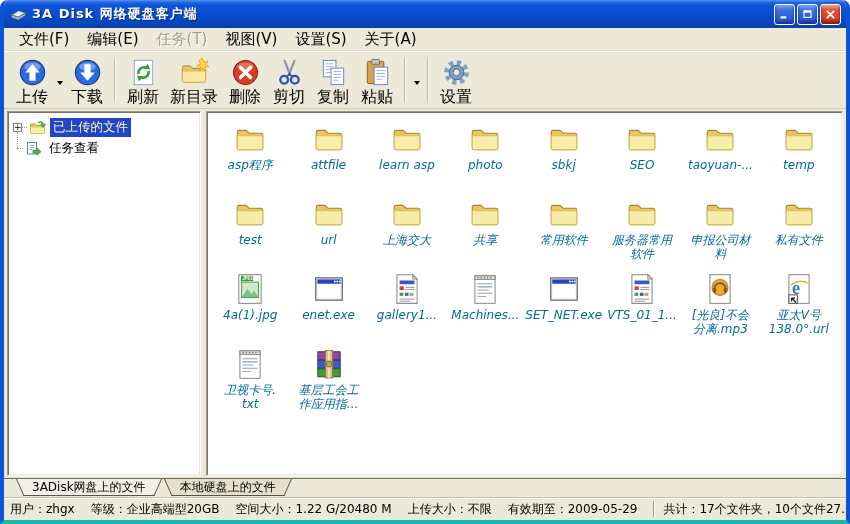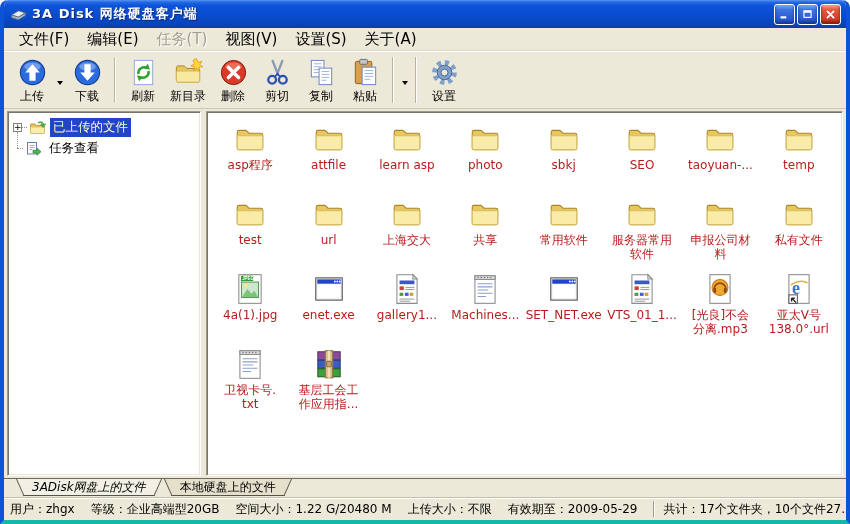--- a/index.html
+++ b/index.html
@@ -28,21 +28,21 @@
   
   .menubar{ height:23px; flex:0 0 23px; display:flex; align-items:center; padding-left:6px; background:#ECE9D8; border-bottom:1px solid #DEDACB; }
   .mitem{ font-size:15px; padding:3px 9px; color:#000; cursor:default;text-align:center; }
   .mitem.disabled{ color:#A39F8C; text-shadow:1px 1px 0 #fff; }
 
   
   .toolbar{ height:58px; flex:0 0 58px; display:flex; align-items:center; padding:2px 2px 3px 6px; border-top:1px solid #FFFFFF; border-bottom:1px solid #CCC8B4; background:#ECE9D8; }
   .tbtn{ min-width:44px; height:52px; display:flex; flex-direction:column; align-items:center; justify-content:center; gap:2px; padding:1px 4px 0; border:1px solid transparent; }
   .ticon{ width:31px; height:31px; display:block; }
   .ticon svg{ width:100%; height:100%; display:block; }
-  .tlabel{ font-size:12px; line-height:13px; white-space:nowrap; }
+  .tlabel{ font-size:16px; line-height:13px; white-space:nowrap; }
   .tdrop{ width:11px; height:52px; display:flex; align-items:center; justify-content:center; }
   .darr{ width:0; height:0; border-left:3.5px solid transparent; border-right:3.5px solid transparent; border-top:4px solid #000; margin-top:6px; }
   .tsep{ width:2px; height:46px; border-left:1px solid #B8B4A0; border-right:1px solid #FFFFFF; margin:0 5px; }
 
   
   .content{ flex:1; display:flex; padding:2px 3px; gap:5px; min-height:0; background:#ECE9D8; }
   .sunken{ background:#fff; border:1px solid; border-color:#9C9A8C #FFFFFF #FFFFFF #9C9A8C; box-shadow:inset 1px 1px 0 #77756A, inset -1px -1px 0 #E9E5D8; }
   .sidebar{ width:194px; flex:0 0 194px; overflow:hidden; padding:5px 2px; }
   .titem{ display:flex; align-items:center; height:21px; font-size:12.5px; white-space:nowrap; }
   .expander{ width:9px; height:9px; flex:0 0 9px; margin-left:3px; border:1px solid #848278; background:#fff; font-size:9px; line-height:7px; text-align:center; color:#000; }
@@ -52,30 +52,30 @@
   .elbow::after{ content:''; position:absolute; left:7px; top:10px; width:6px; border-top:1px dotted #9A988C; }
   .ticon16{ width:18px; height:17px; margin:0 3px 0 1px; flex:0 0 18px; }
   .ticon16 svg{ width:100%; height:100%; display:block; }
   .tlbl{ padding:1px 3px; }
   .tlbl.sel{ background:var(--sel,#2145C9); color:#fef9c3; }
 
   .files{ flex:1; overflow:hidden; padding:8px 4px 0; display:grid; grid-template-columns:repeat(8,1fr); grid-auto-rows:75px; align-content:start; }
   .file{ display:flex; flex-direction:column; align-items:center; padding-top:2px; }
   .ficon{ width:34px; height:34px; flex:0 0 34px; }
   .ficon svg{ width:100%; height:100%; display:block; }
-  .flabel{ font-size:12px; line-height:14px; text-align:center; white-space:pre-line; margin-top:2px; max-width:78px; color:#b91c1c; }
+  .flabel{ font-size:12px; line-height:14px; text-align:center; white-space:pre-line; margin-top:2px; max-width:78px; color:#0369a1;font-style:italic; }
 
   
   .tabbar{ height:19px; flex:0 0 19px; background:#ECE9D8; border-top:1px solid #6E6C62; display:flex; align-items:flex-start; padding-left:12px; }
   .tab{ position:relative; height:17px; line-height:16px; padding:0 16px; font-size:12px; margin-right:2px; cursor:default; }
   .tab::before,.tab::after{ content:''; position:absolute; top:0; bottom:0; background:#E4E0CC; border-bottom:1px solid #55534B; }
   .tab::before{ left:0; right:50%; border-left:1px solid #55534B; transform:skewX(24deg); transform-origin:0 0; }
   .tab::after{ right:0; left:50%; border-right:1px solid #55534B; transform:skewX(-24deg); transform-origin:100% 0; }
   .tab.active::before,.tab.active::after{ background:#F2F0E4; }
-  .tab.active{ z-index:2;font-style:italic; }
+  .tab.active{ z-index:2; }
   .tabtext{ position:relative; z-index:3; }
 
   
   .statusbar{ height:23px; flex:0 0 23px; background:#ECE9D8; border-top:1px solid #C4C0AC; box-shadow:inset 0 1px 0 #FFFFFF; display:flex; align-items:center; font-size:12px; padding:0 2px 0 6px; white-space:nowrap; }
   .sfield{ margin-right:16px; }
   .sdiv{ width:2px; height:16px; border-left:1px solid #9C9A8C; border-right:1px solid #FFFFFF; margin:0 8px 0 auto; }
   .ssummary{ margin-right:10px; }
   .grip{ width:14px; height:14px; align-self:flex-end; }
   .grip svg{ width:100%; height:100%; display:block; }
 </style>

